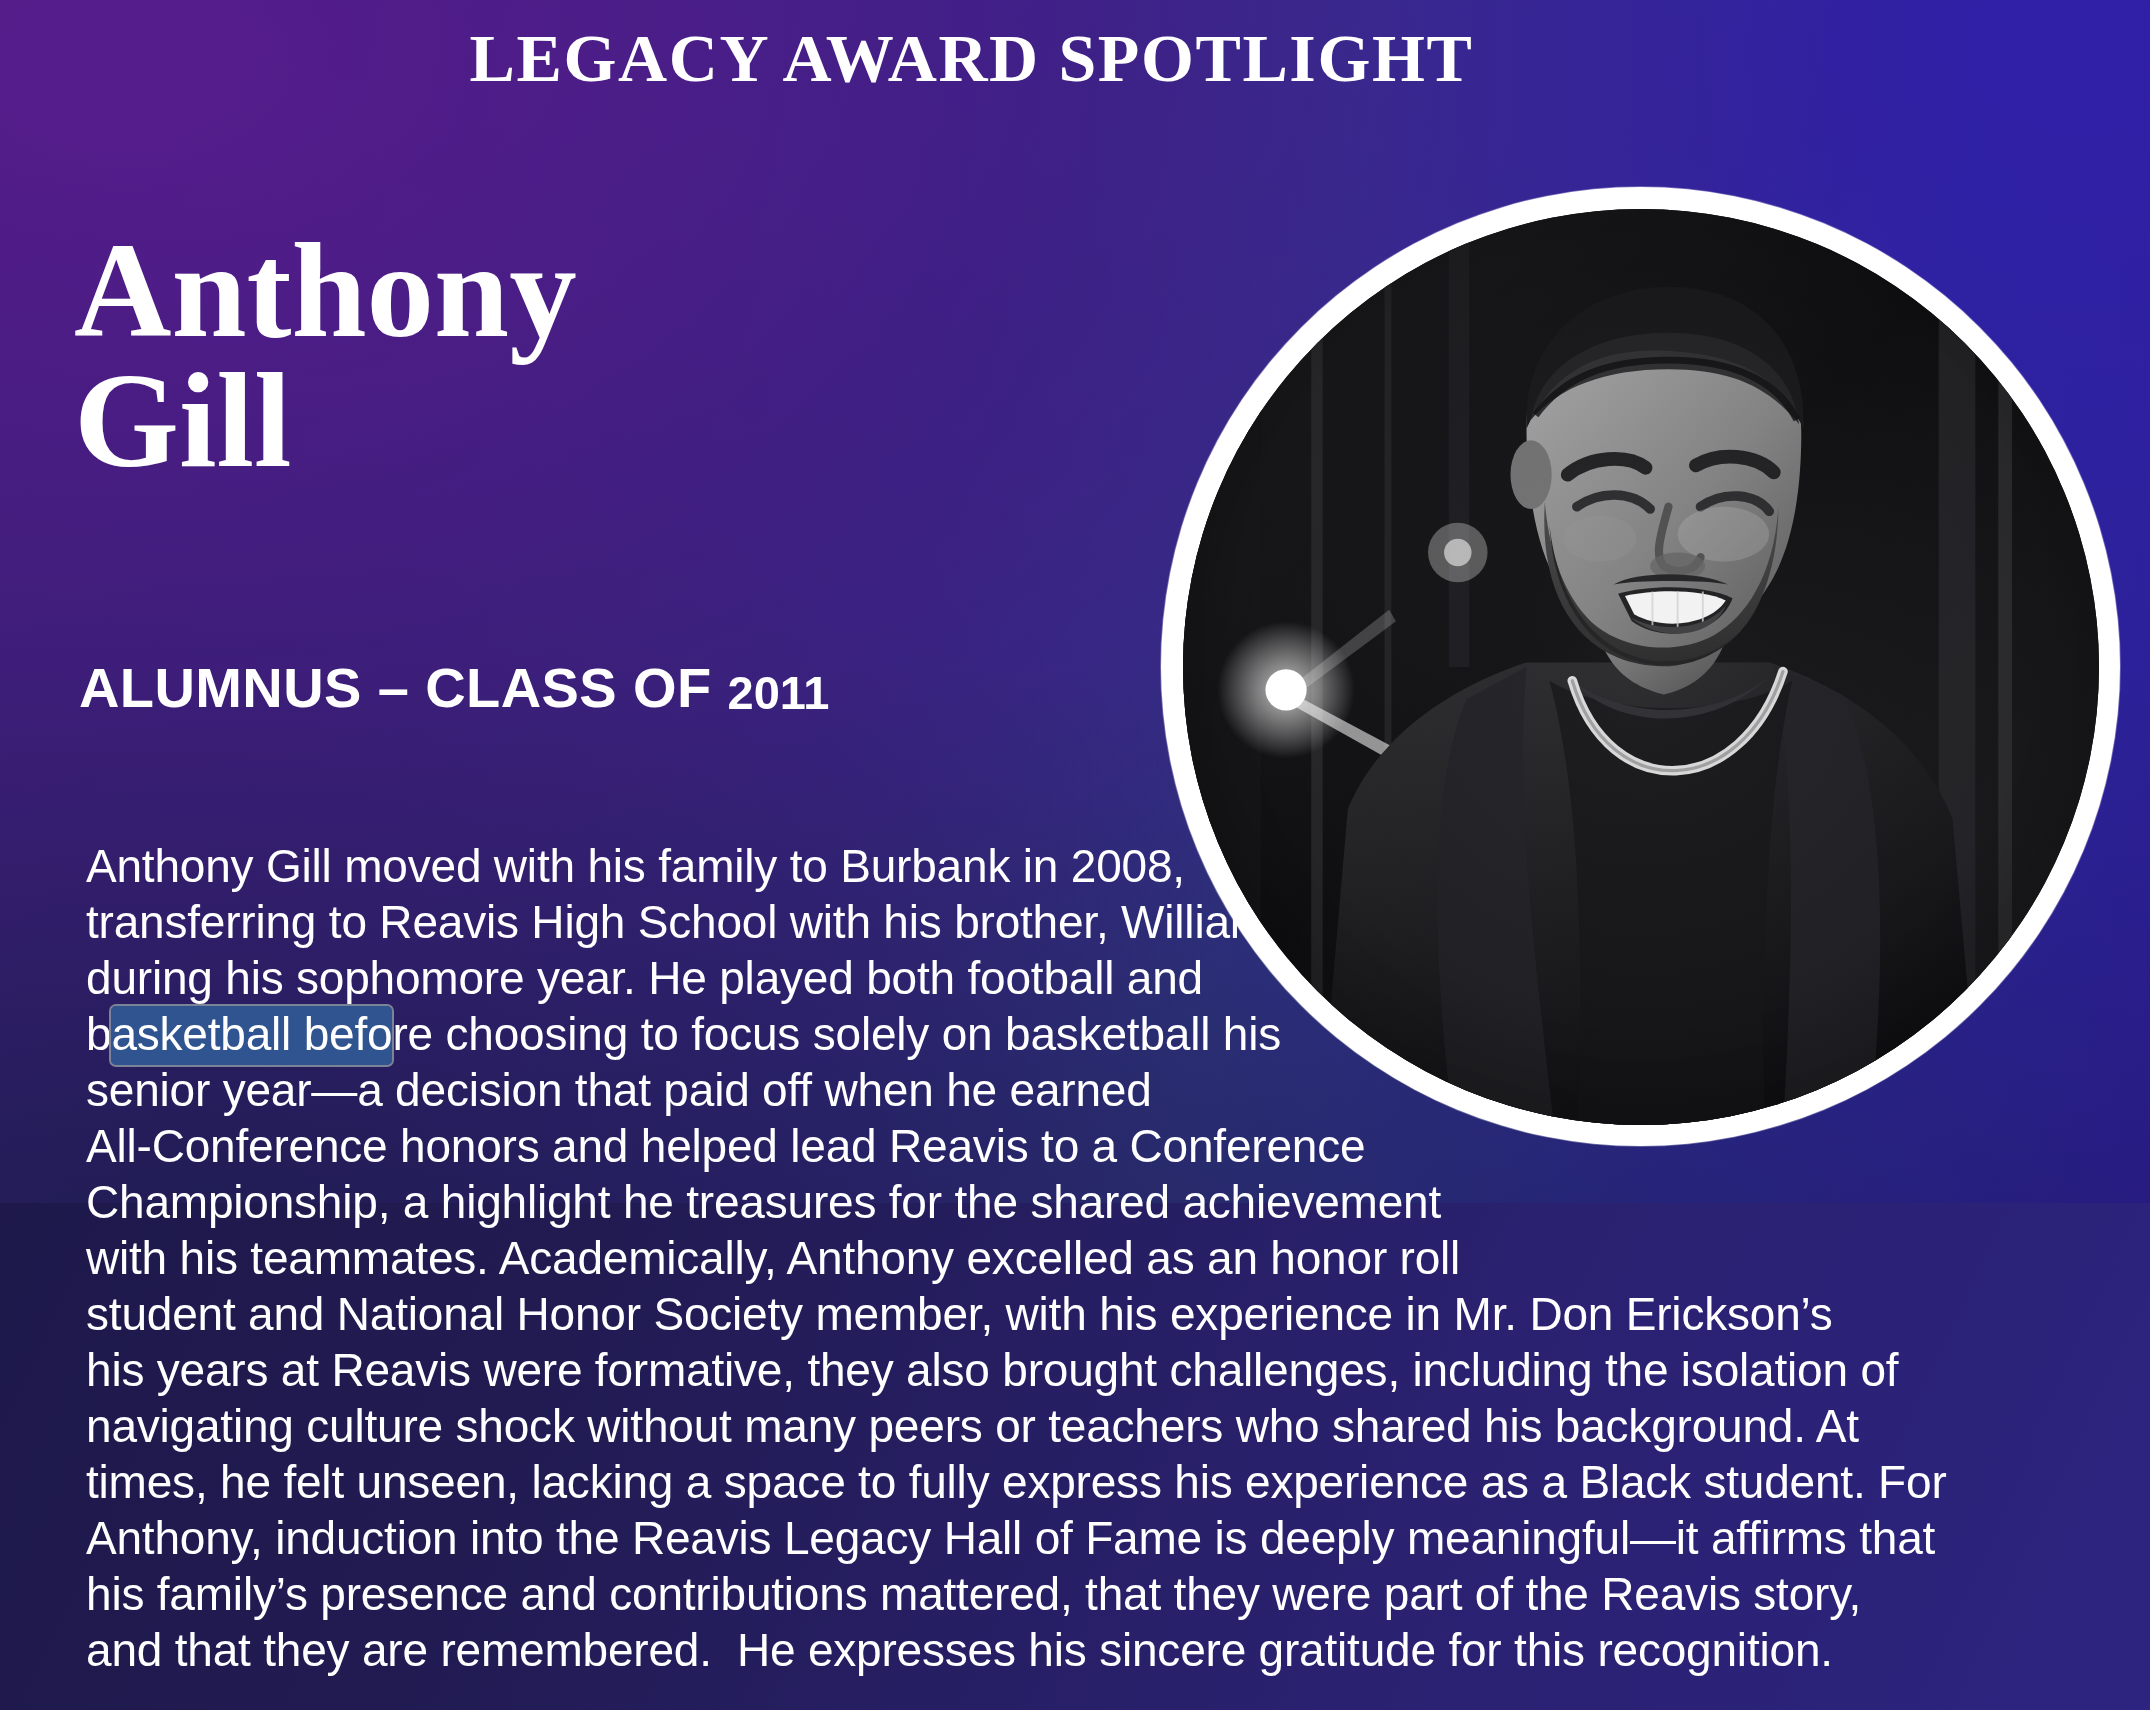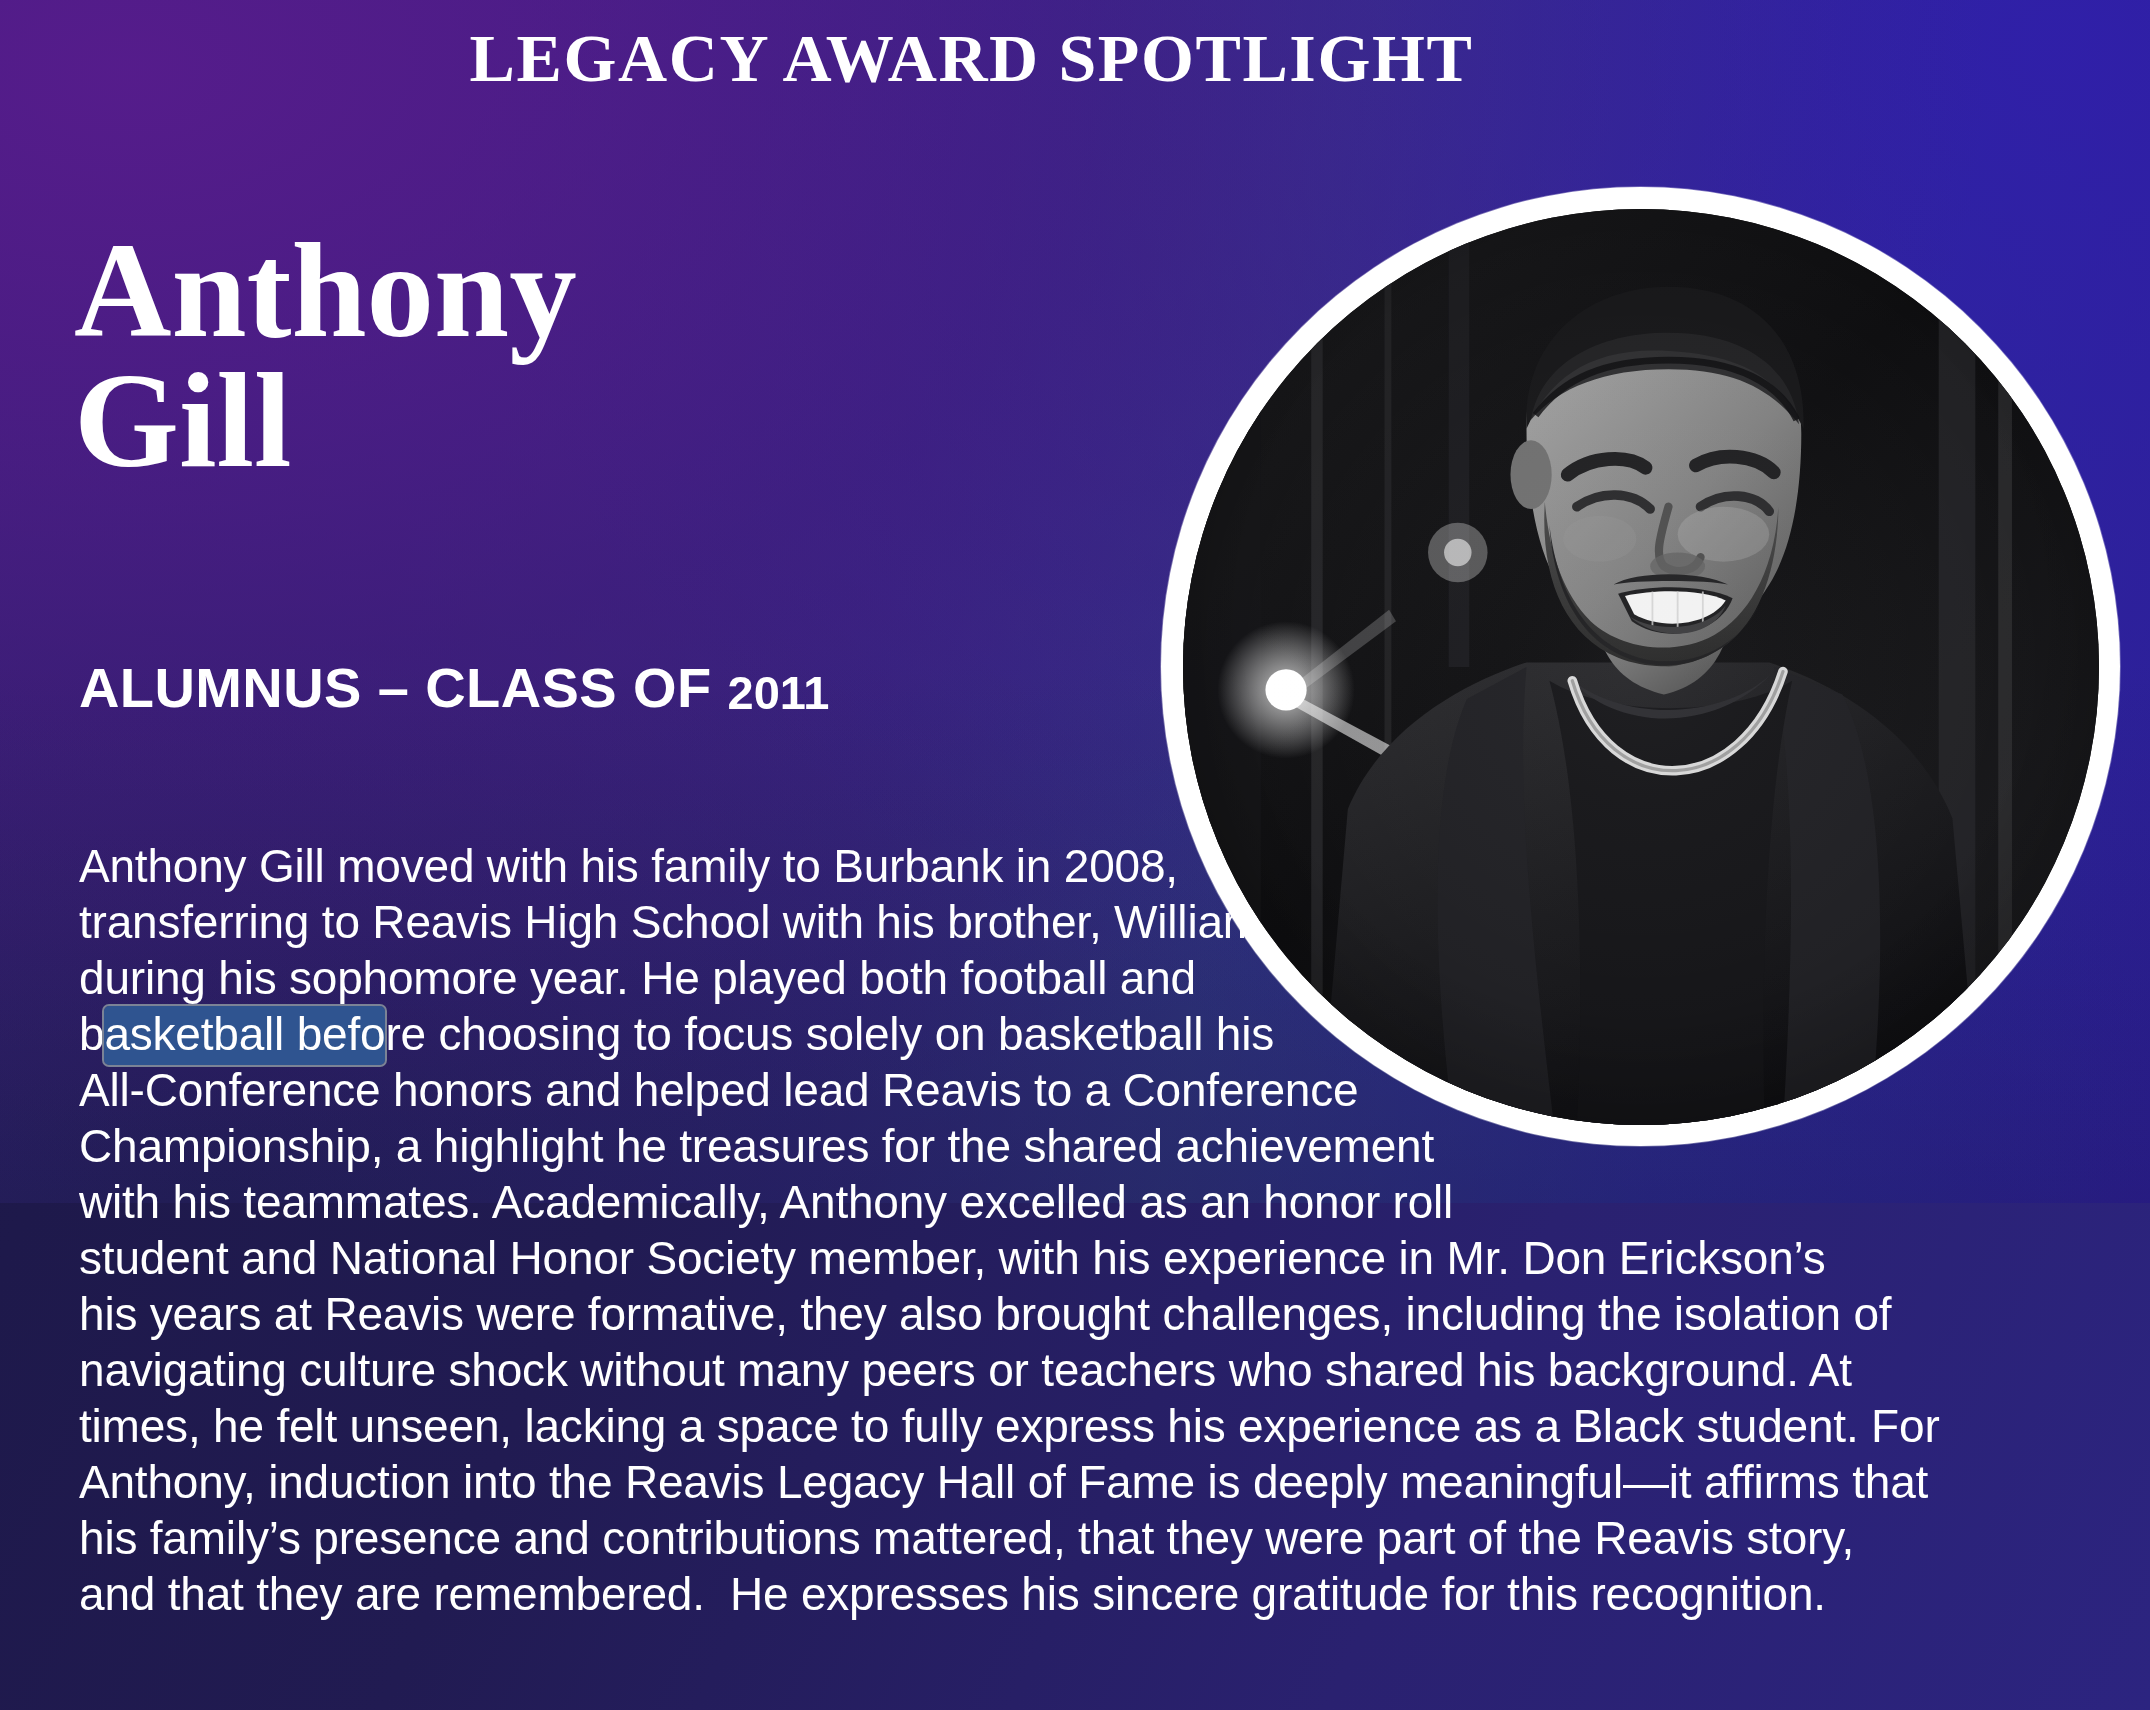--- a/index.html
+++ b/index.html
@@ -102,21 +102,21 @@
     top: 838px;
     width: 1854px;
     font-family: "Liberation Sans", sans-serif;
     font-size: 46px;
     line-height: 56px;
     color: #ffffff;
     z-index: 6;
     letter-spacing: -0.2px;
   }
   #body-copy p { margin: 0; }
-  .ln { display: block; white-space: pre; }
+  .ln { display: block; white-space: pre; margin-left: 7px; }
   
   .ln.narrow { }
   .sel {
     background: #2f5490;
     outline: 2.4px solid #7b8396;
     padding: 1.6px 0 4.8px 0;
     border-radius: 5px;
   }
 
   
@@ -275,20 +275,21 @@
       </svg>
     </div>
   </div>
 
   <div id="body-copy">
     <p>
       <span class="ln narrow">Anthony Gill moved with his family to Burbank in 2008,</span>
       <span class="ln narrow">transferring to Reavis High School with his brother, William,</span>
       <span class="ln narrow">during his sophomore year. He played both football and</span>
       <span class="ln narrow"><span>b</span><span class="sel">asketball befo</span><span>re choosing to focus solely on basketball his</span></span>
+      <span class="ln narrow">senior year—a decision that paid off when he earned</span>
       <span class="ln narrow">All-Conference honors and helped lead Reavis to a Conference</span>
       <span class="ln narrow">Championship, a highlight he treasures for the shared achievement</span>
       <span class="ln">with his teammates. Academically, Anthony excelled as an honor roll</span>
       <span class="ln">student and National Honor Society member, with his experience in Mr. Don Erickson’s</span>
       <span class="ln">his years at Reavis were formative, they also brought challenges, including the isolation of</span>
       <span class="ln">navigating culture shock without many peers or teachers who shared his background. At</span>
       <span class="ln">times, he felt unseen, lacking a space to fully express his experience as a Black student. For</span>
       <span class="ln">Anthony, induction into the Reavis Legacy Hall of Fame is deeply meaningful—it affirms that</span>
       <span class="ln">his family’s presence and contributions mattered, that they were part of the Reavis story,</span>
       <span class="ln">and that they are remembered.  He expresses his sincere gratitude for this recognition.</span>

